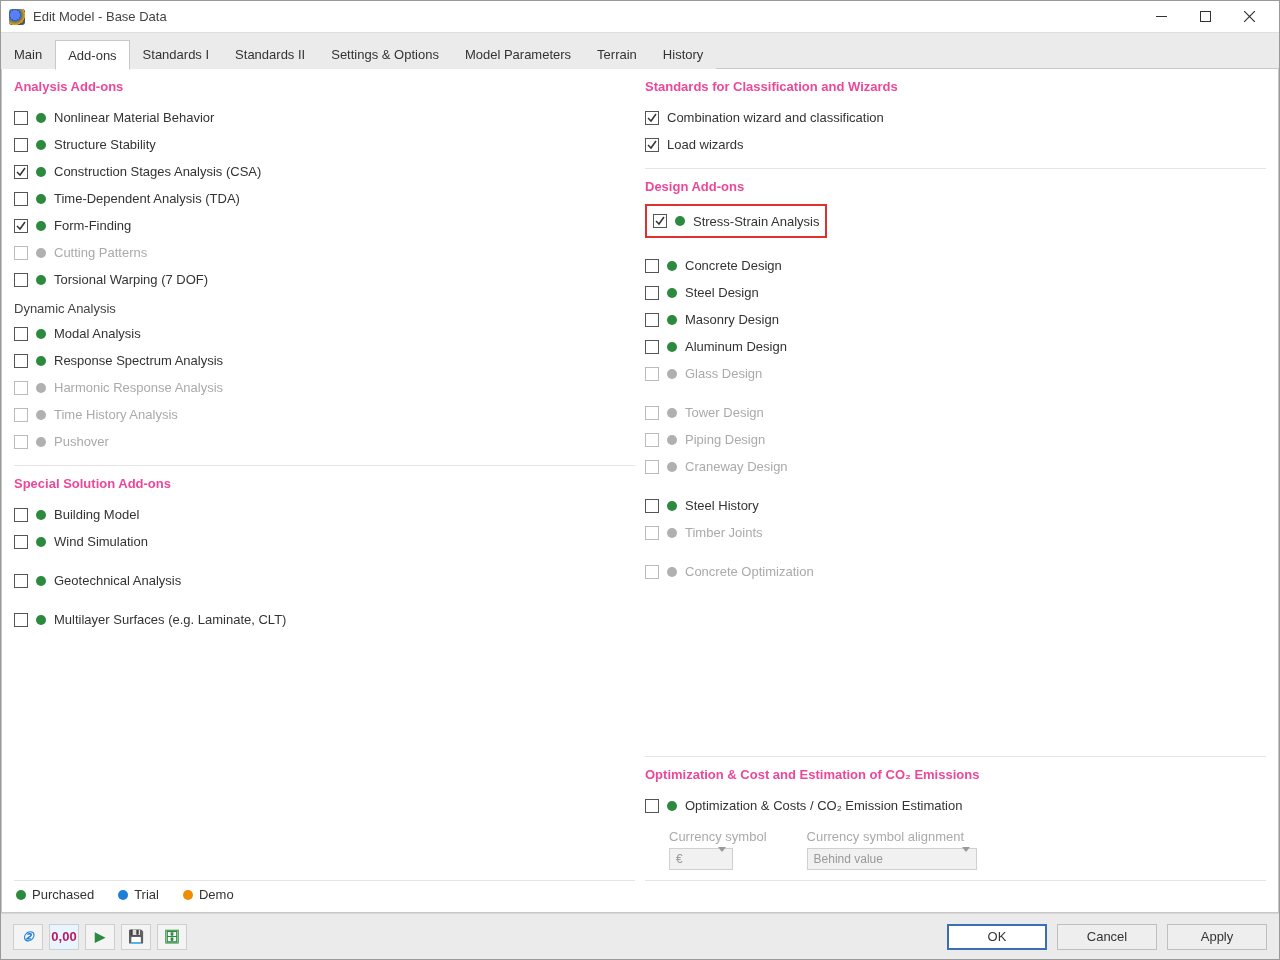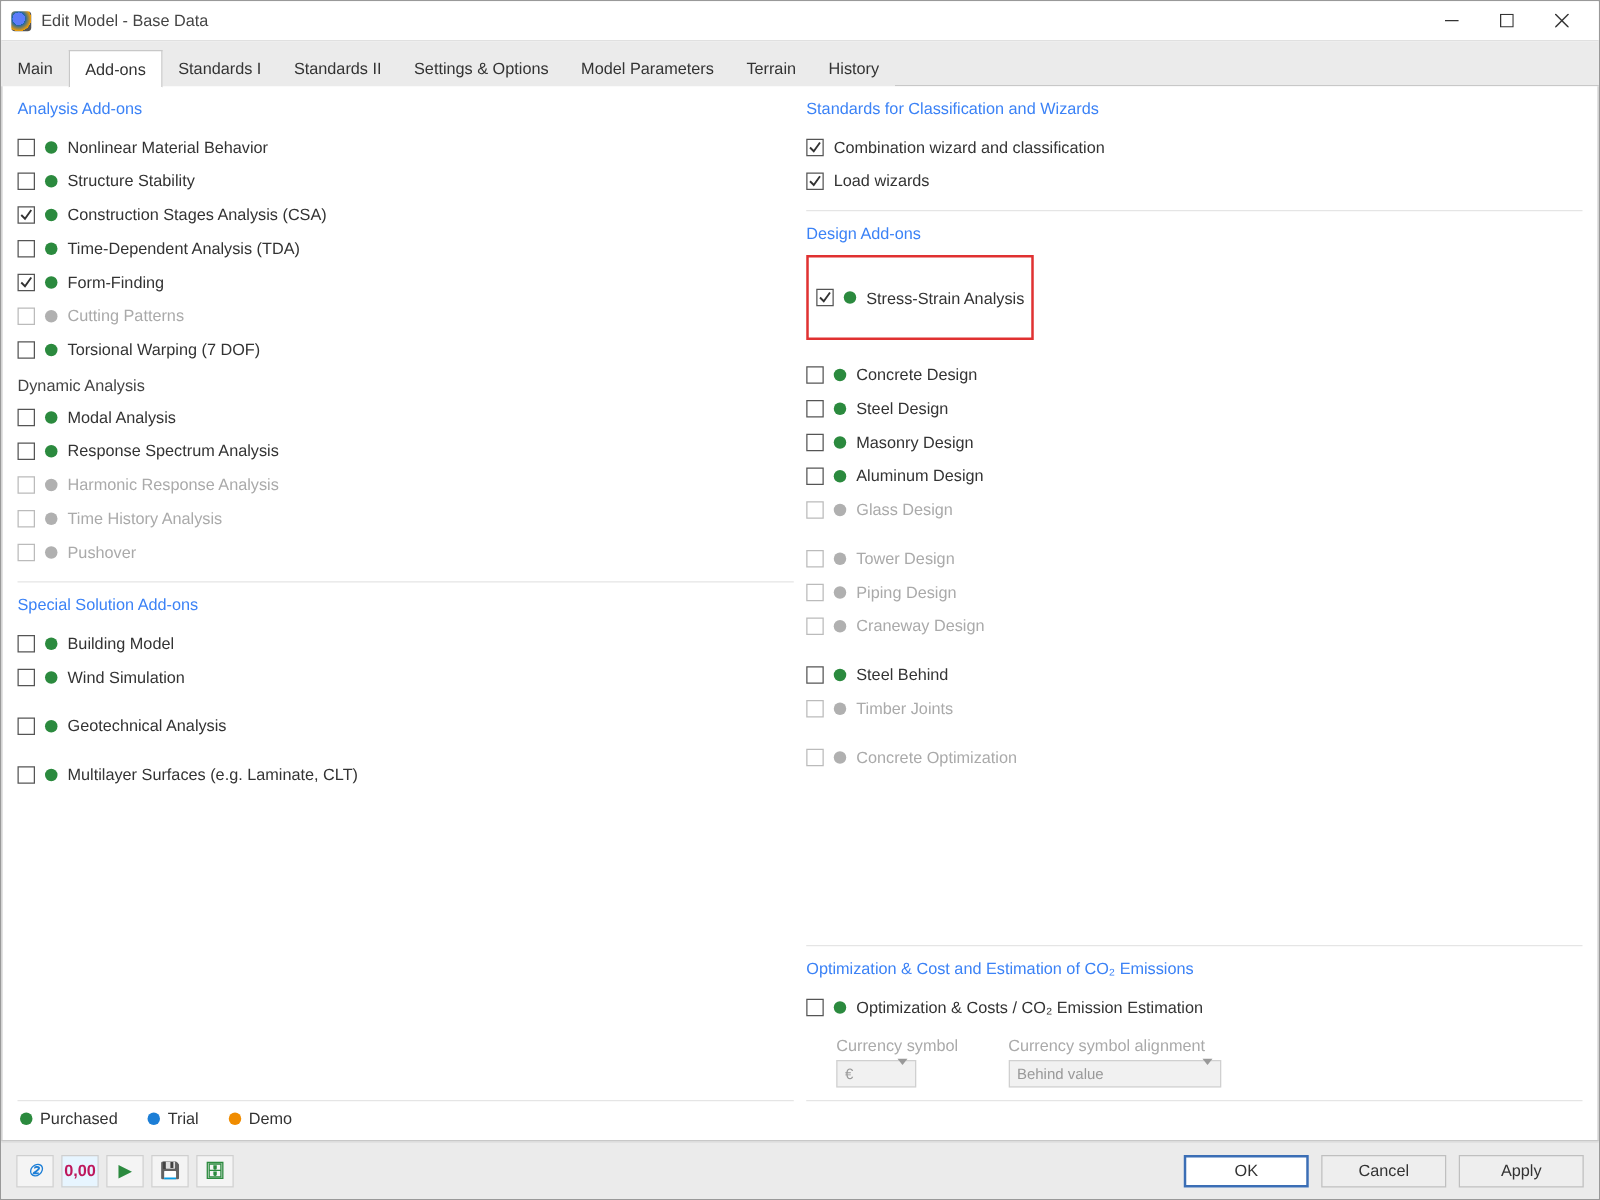--- a/index.html
+++ b/index.html
@@ -14,35 +14,35 @@
 
 .client { flex: 1; display: flex; flex-direction: column; background: #ebebeb; }
 
 .tabs { display: flex; background: #ebebeb; padding: 0; margin-top: 6px; }
 .tab { padding: 7px 12px 6px; color: #333; border: 1px solid transparent; border-bottom: none; cursor: default; }
 .tab.active { background: #fff; border-color: #c8c8c8; border-bottom: 1px solid #fff; position: relative; top: 1px; }
 .tab-filler { flex: 1; border-bottom: 1px solid #c8c8c8; }
 
 .content { flex: 1; background: #fff; display: grid; grid-template-columns: 1fr 1fr; grid-template-rows: auto auto auto auto; gap: 10px; padding: 10px 12px 0 12px; border: 1px solid #c8c8c8; border-top: none; margin: 0; overflow: hidden; }
 .panel { background: #fff; }
-.panel-title { color: #3b82f6; font-weight: 400; margin-bottom: 10px; }
+.panel-title { color: #ec4899; font-weight: 700; margin-bottom: 10px; }
 
 .row { display: flex; align-items: center; gap: 8px; height: 27px; }
 .cb { width: 14px; height: 14px; border: 1px solid #555; background: #fff; display: inline-flex; align-items: center; justify-content: center; }
 .cb.disabled { border-color: #bbb; }
 .cb svg { width: 12px; height: 12px; }
 .dot { width: 10px; height: 10px; border-radius: 50%; display: inline-block; }
 .dot.grn { background: #2b8a3e; }
 .dot.gry { background: #b0b0b0; }
 .dot.blue { background: #1c7ed6; }
 .dot.orange { background: #f08c00; }
 .lbl.disabled { color: #aaa; }
 .subheader { color: #444; margin-top: 8px; margin-bottom: 4px; }
 
-.highlight-box { border: 2px solid #e03131; padding: 20px 6px; display: inline-flex; }
+.highlight-box { border: 2px solid #e03131; padding: 3px 6px; display: inline-flex; }
 
 .legend-row { grid-column: 1; display: flex; align-items: flex-start; gap: 8px; padding: 6px 0 10px 2px; background: #fff; }
 .legend-row .item { display: flex; align-items: center; gap: 6px; margin-right: 16px; }
 
 .opt-group { display: flex; gap: 40px; margin-top: 10px; margin-left: 24px; }
 .opt-col { display: flex; flex-direction: column; gap: 4px; }
 .opt-lbl { font-size: 13px; color: #aaa; }
 .fake-select { height: 22px; border: 1px solid #d0d0d0; background: #f1f1f1; color: #999; font-size: 12px; display: flex; align-items: center; justify-content: space-between; padding: 0 6px; }
 .fake-select.small { width: 64px; }
 .fake-select.wide { width: 170px; }
@@ -282,21 +282,21 @@
             </div>
           <div class="row">
               <span class="cb disabled"></span>
               <span class="dot gry"></span>
               <span class="lbl disabled">Craneway Design</span>
             </div>
           <div style="height:12px"></div>
           <div class="row">
               <span class="cb"></span>
               <span class="dot grn"></span>
-              <span class="lbl">Steel Behind</span>
+              <span class="lbl">Steel History</span>
             </div>
           <div class="row">
               <span class="cb disabled"></span>
               <span class="dot gry"></span>
               <span class="lbl disabled">Timber Joints</span>
             </div>
           <div style="height:12px"></div>
           <div class="row">
               <span class="cb disabled"></span>
               <span class="dot gry"></span>

